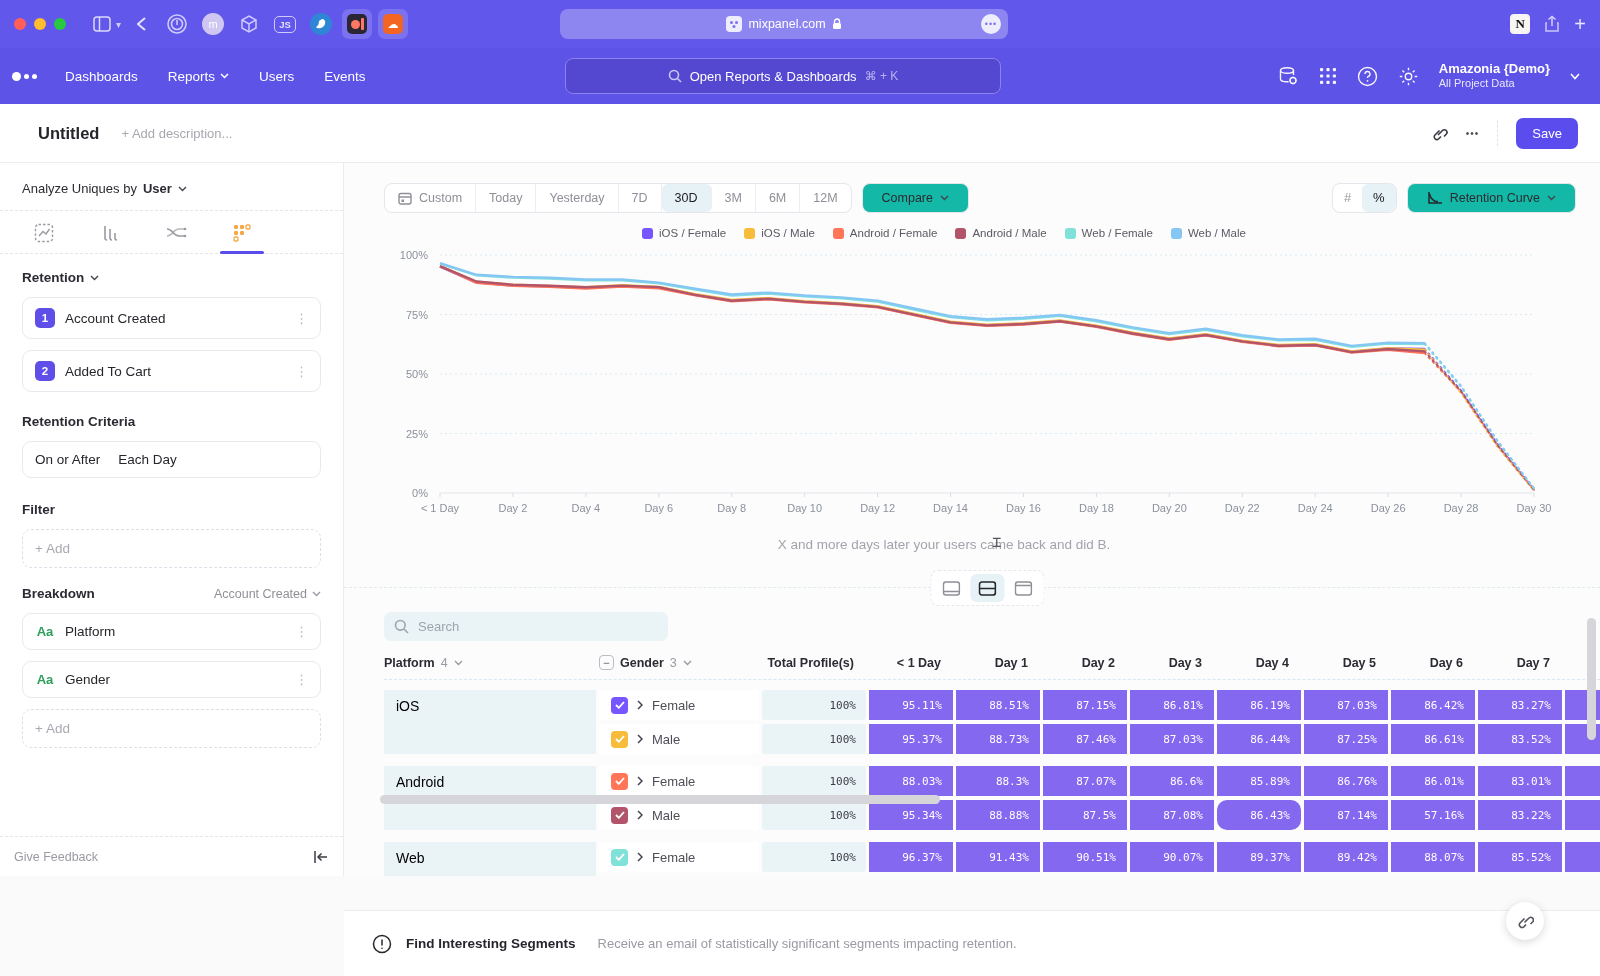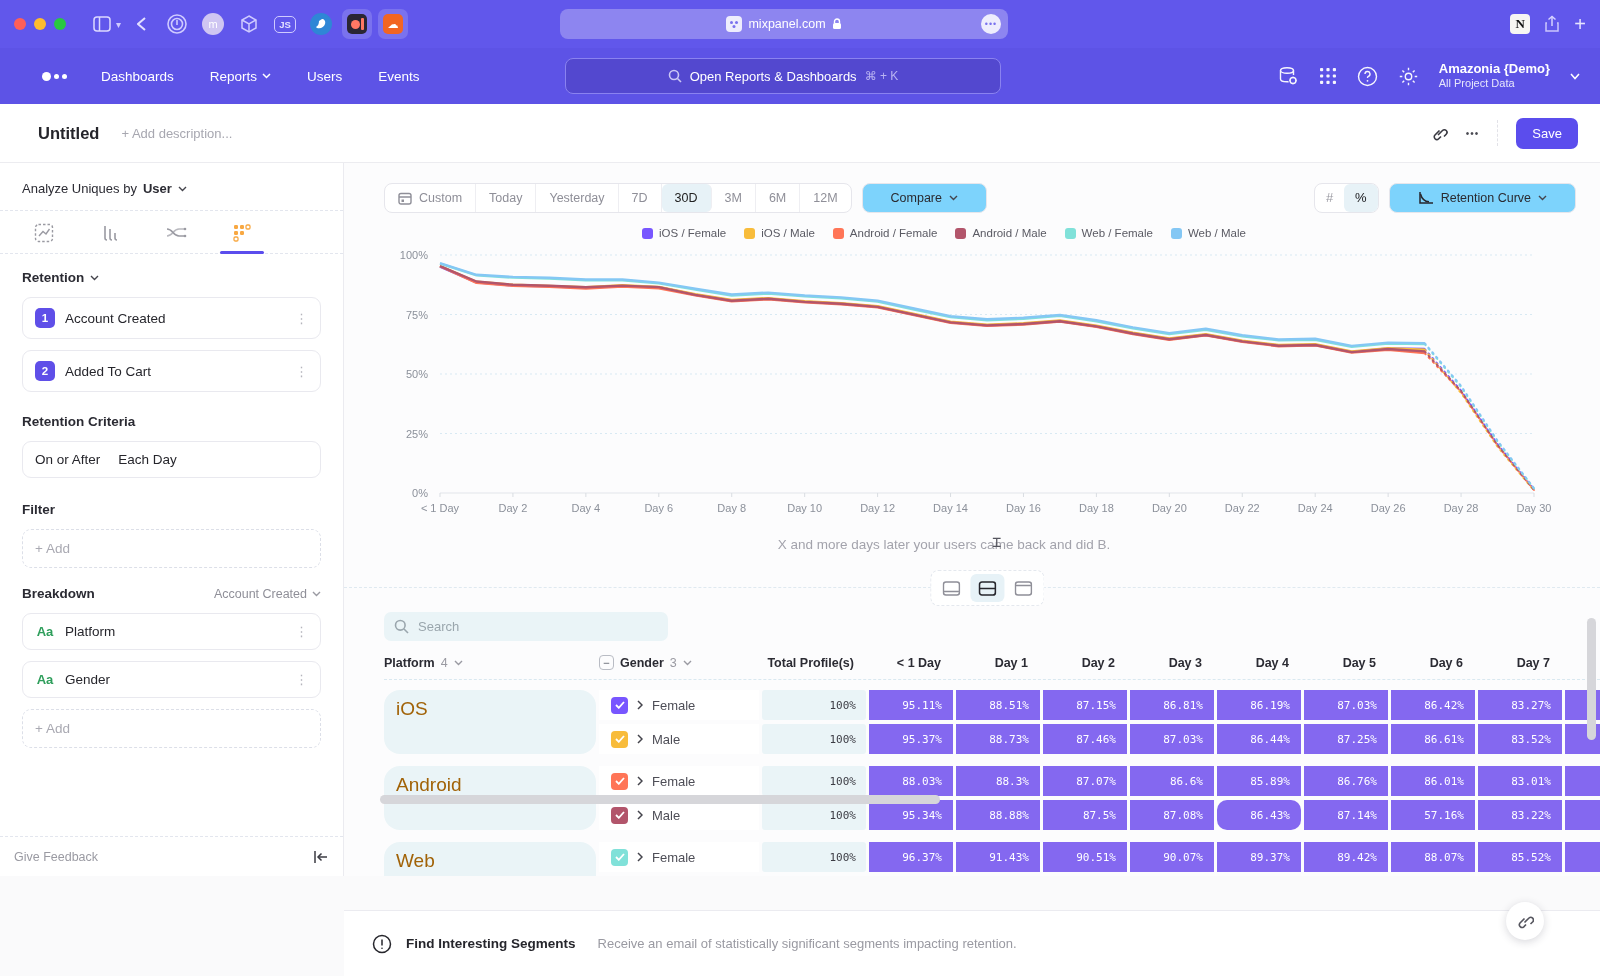--- a/index.html
+++ b/index.html
@@ -18,21 +18,21 @@
   .ext-circle { width:22px;height:22px;border-radius:50%;display:flex;align-items:center;justify-content:center;font-size:11px;color:#fff; }
   .url-pill { position:absolute; left:560px; top:9px; width:448px; height:30px; background:rgba(255,255,255,0.28); border-radius:8px; display:flex; align-items:center; justify-content:center; color:#fff; font-size:12.5px; gap:6px; }
   .url-dots { position:absolute; right:7px; top:5px; width:20px; height:20px; background:rgba(255,255,255,0.85); border-radius:50%; color:#7a72ee; font-size:9px; display:flex; align-items:center; justify-content:center; letter-spacing:1px;}
   .favicon { width:16px; height:16px; border-radius:4px; background:rgba(255,255,255,0.85); display:flex; align-items:center; justify-content:center; }
   .favicon i { width:3px;height:3px;border-radius:50%;background:#7a72ee;box-shadow:5px 0 0 #7a72ee, 2.5px 4px 0 #7a72ee; margin-left:-5px; margin-top:-4px; font-style:normal;}
   .browser-right { position:absolute; right:14px; top:0; height:48px; display:flex; align-items:center; gap:14px; }
   .notion-ic { width:20px; height:20px; background:#f7f6f3; border-radius:4px; color:#111; font-weight:bold; font-size:13px; display:flex; align-items:center; justify-content:center; font-family:"Liberation Serif",serif;}
   .b-plus { color:#e6e4ff; font-size:20px; font-weight:300;}
 
   
-  .nav-bar { height:56px; background:#5D53E6; display:flex; align-items:center; padding:0 42px; position:relative; color:#fff;gap:6px; }
+  .nav-bar { height:56px; background:#5D53E6; display:flex; align-items:center; padding:0 12px; position:relative; color:#fff; }
   .mx-logo { display:flex; align-items:flex-end; gap:3px; margin-right:28px; }
   .mx-logo i { background:#fff; border-radius:50%; display:block; font-style:normal;}
   .nav-item { color:#fff; font-size:13.5px; margin-right:30px; display:flex; align-items:center; gap:5px; cursor:default;}
   .nav-search { position:absolute; left:565px; top:10px; width:436px; height:36px; background:#5348CF; border:1px solid #8A82F0; border-radius:8px; display:flex; align-items:center; justify-content:center; gap:8px; font-size:13px; }
   .nav-search .ph { color:#fff; }
   .nav-search .sc { color:#B9B3F2; font-size:12px; }
   .nav-right { position:absolute; right:20px; top:0; height:56px; display:flex; align-items:center; gap:20px; }
   .nav-ic { color:#fff; opacity:.95; }
   .proj { text-align:left; line-height:1.25; }
   .proj .p1 { font-size:13px; font-weight:bold; }
@@ -67,21 +67,21 @@
   .sb-footer { position:absolute; bottom:0; left:0; right:0; height:40px; border-top:1px dashed #e3e6ee; display:flex; align-items:center; justify-content:space-between; padding:0 14px; }
   .feedback { color:#9a9aa2; font-size:12.5px; }
 
   
   .main { flex:1; position:relative; padding:20px 0 0 40px; background:#fcfcfd; overflow:hidden;}
   .toolbar { display:flex; align-items:center; gap:10px; }
   .seg { display:flex; border:1px solid #e6e6ec; border-radius:8px; background:#fff; overflow:hidden; }
   .seg-item { padding:7px 13px; font-size:12.5px; color:#8f8f98; border-right:1px solid #eeeef2; display:flex; align-items:center; gap:7px; }
   .seg-item:last-child { border-right:none; }
   .seg-item.sel { background:#E7F2F7; color:#222; border-radius:6px; }
-  .btn { border:1px solid #e6e6ec; background:#7dd3fc; border-radius:8px; padding:7px 28px; font-size:12.5px; color:#2a2a30; display:flex; align-items:center; gap:7px;}
+  .btn { border:1px solid #e6e6ec; background:#14b8a6; border-radius:8px; padding:7px 19px; font-size:12.5px; color:#2a2a30; display:flex; align-items:center; gap:7px;}
   .toolbar-right { position:absolute; right:24px; top:20px; display:flex; gap:10px; }
   .mode-group { display:flex; border:1px solid #e6e6ec; background:#fff; border-radius:8px; overflow:hidden;}
   .mode { padding:6px 11px; font-size:13px; color:#9a9aa2;}
   .mode.sel { background:#E7F2F7; color:#16161a; border-radius:6px;}
   .legend { display:flex; gap:18px; justify-content:center; margin:14px 0 0 0; width:1120px;}
   .lg-item { display:flex; align-items:center; gap:6px; font-size:11.5px; color:#5a5a63;}
   .lg-sw { width:11px; height:11px; border-radius:3px; }
   .caption { width:1120px; text-align:center; color:#a3a3ac; font-size:13.5px; margin-top:16px; position:relative;}
   .divider-row { margin-top:16px; position:relative; height:38px; }
   .divider-row:before { content:""; position:absolute; left:-40px; right:0; top:19px; border-top:1px dashed #dfe9f0;}
@@ -91,21 +91,21 @@
 
   
   .tbl-search { width:284px; height:29px; background:#EAF4F7; border-radius:7px; display:flex; align-items:center; gap:9px; padding:0 10px; color:#9aa6ad; font-size:13px; margin-top:6px;}
   .tbl-head { display:grid; grid-template-columns:212px 160px 104px repeat(9,84px); column-gap:3px; align-items:center; margin-top:14px; padding-bottom:9px; border-bottom:1px dashed #d9e8f0; font-size:12.5px; color:#2b2b33; }
   .th-plat, .th-gen { display:flex; align-items:center; gap:6px; font-weight:bold;}
   .th-count { color:#9a9aa2; font-weight:normal;}
   .th-num { text-align:right; padding-right:12px; font-weight:bold; white-space:nowrap;}
   .minus-box { width:15px; height:15px; border:1.5px solid #b9bcc4; border-radius:4px; color:#8f929a; font-size:11px; display:flex; align-items:center; justify-content:center; line-height:0;}
   .tbody { margin-top:10px; height:208px; overflow:hidden; }
   .tgroup { display:grid; grid-template-columns:212px 160px 104px repeat(9,84px); grid-template-rows:30px 30px; column-gap:3px; row-gap:4px; margin-bottom:12px; }
-  .pcell { grid-row:1 / 3; background:#EAF4F7; border-radius:16px; font-size:19px; color:#a16207; padding:8px 12px; }
+  .pcell { grid-row:1 / 3; background:#EAF4F7; border-radius:0; font-size:14px; color:#000000; padding:8px 12px; }
   .gcell { background:#fff; display:flex; align-items:center; gap:9px; font-size:13px; color:#4e4e57; padding-left:12px;}
   .cbx { width:17px; height:17px; border-radius:4px; display:flex; align-items:center; justify-content:center; }
   .tcell { background:#EAF4F7; border-radius:3px; display:flex; align-items:center; justify-content:flex-end; padding-right:10px; font-family:"DejaVu Sans Mono",monospace; font-size:11px; color:#3c3c44;}
   .vcell { background:#8468F0; display:flex; align-items:center; justify-content:flex-end; padding-right:11px; font-family:"DejaVu Sans Mono",monospace; font-size:11px; color:#fff; }
   .hscroll { position:absolute; left:36px; bottom:72px; width:560px; height:9px; background:#d6d6da; border-radius:5px;}
   .vscroll { position:absolute; right:4px; top:455px; width:9px; height:122px; background:#d6d6da; border-radius:5px;}
 
   
   .bottom-bar { position:absolute; left:344px; right:0; bottom:0; height:66px; background:#fff; border-top:1px solid #ebebf0; display:flex; align-items:center; padding-left:28px; gap:14px;}
   .fb-title { font-size:13.5px; font-weight:bold; color:#26262c;}

